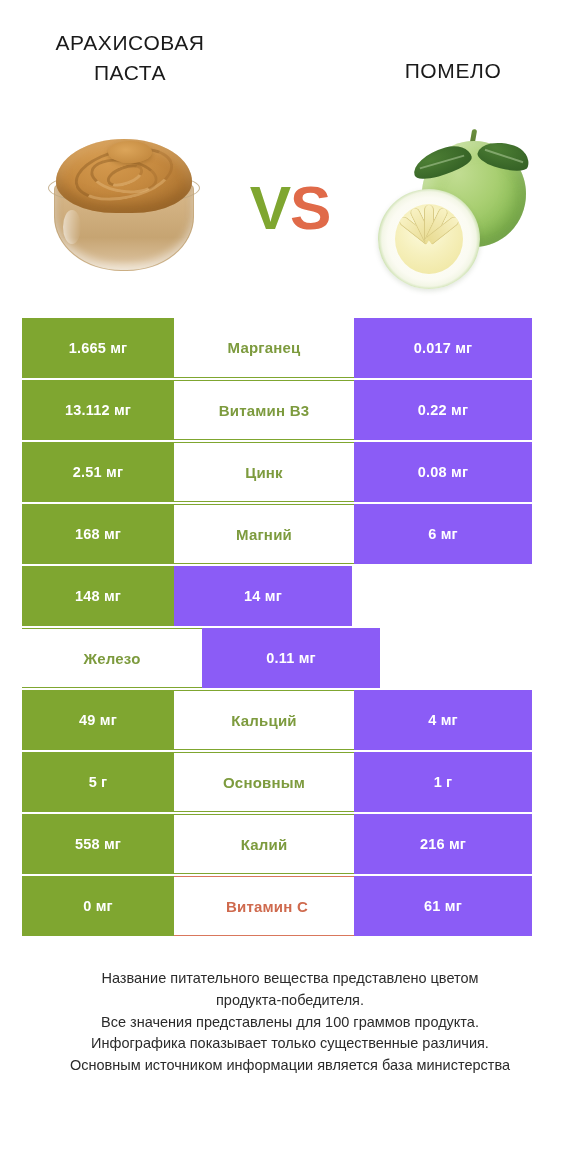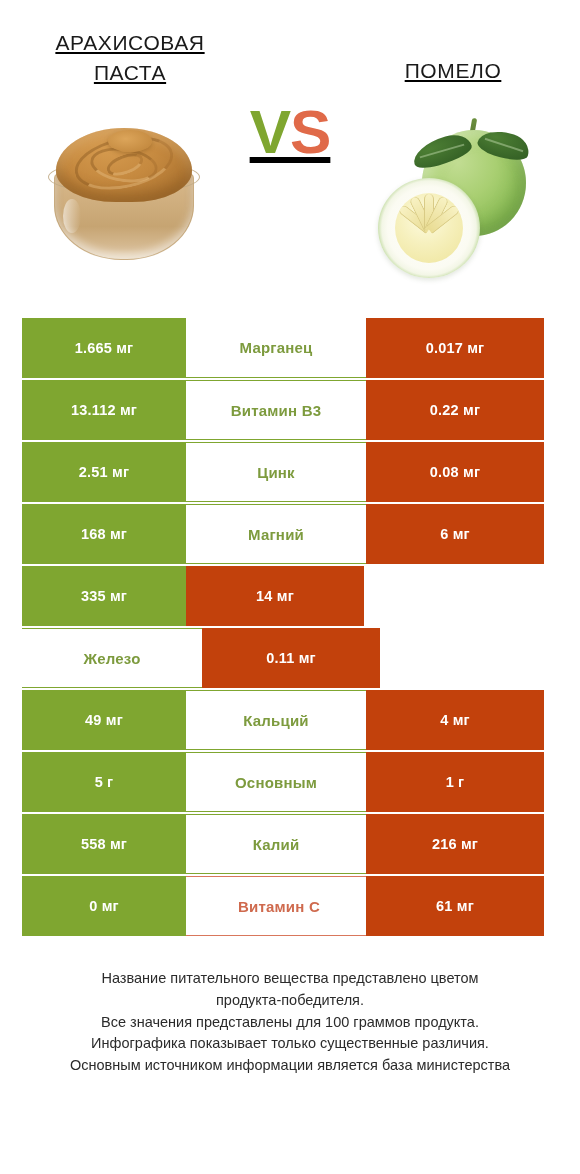--- a/index.html
+++ b/index.html
@@ -11,21 +11,20 @@
     font-family: "Liberation Sans", sans-serif;
     overflow: hidden;
     position: relative;
   }
 
   
   .header {
     display: flex;
     padding: 28px 22px 0 22px;
     height: 96px;
-    text-decoration: underline;
   }
   .title {
     font-size: 21px;
     letter-spacing: 0.6px;
     color: #1a1a1a;
     font-weight: 400;
     line-height: 1.42;
     text-transform: uppercase;
   }
   .title-left {
@@ -38,23 +37,22 @@
     width: 210px;
     text-align: center;
     padding-top: 28px;
   }
 
   
   .products {
     position: relative;
     height: 222px;
     display: flex;
-    align-items: flex-start;
+    align-items: center;
     padding: 0 10px;
-    text-decoration: underline;
   }
   .prod-cell {
     width: 232px;
     height: 200px;
     position: relative;
   }
   .vs {
     flex: 1;
     text-align: center;
     font-size: 62px;
@@ -200,21 +198,21 @@
   }
   .cell {
     display: flex;
     align-items: center;
     justify-content: center;
     font-size: 14.5px;
     font-weight: 700;
     letter-spacing: .2px;
   }
   .cell-left {
-    width: 164px;
+    width: 152px;
     background: #7FA630;
     color: #ffffff;
   }
   .cell-mid {
     width: 180px;
     background: #ffffff;
     font-size: 15px;
     border-top: 1px solid #7FA630;
     border-bottom: 1px solid #7FA630;
     color: #7D9B3E;
@@ -222,21 +220,21 @@
   .row:first-child .cell-mid { border-top: 0; }
   .row:last-child .cell-mid { border-bottom-width: 1px; }
   .cell-mid.win-right {
     border-top-color: #D9775C;
     border-bottom-color: #D9775C;
     color: #CF6A4E;
     padding-left: 6px;
   }
   .cell-right {
     width: 178px;
-    background: #c2410c;
+    background: #8b5cf6;
     color: #ffffff;
   }
 
   
   .footer {
     margin-top: 32px;
     padding: 0 38px;
     text-align: center;
     font-size: 14.5px;
     line-height: 1.5;
@@ -310,21 +308,21 @@
       <div class="cell cell-left">2.51 мг</div>
       <div class="cell cell-mid">Цинк</div>
       <div class="cell cell-right">0.08 мг</div>
     </div>
     <div class="row">
       <div class="cell cell-left">168 мг</div>
       <div class="cell cell-mid">Магний</div>
       <div class="cell cell-right">6 мг</div>
     </div>
     <div class="row">
-      <div class="cell cell-left">335 мг</div>
+      <div class="cell cell-left">148 мг</div>
       <div class="cell cell-right">14 мг</div>
     </div>
     <div class="row">
       <div class="cell cell-mid">Железо</div>
       <div class="cell cell-right">0.11 мг</div>
     </div>
     <div class="row">
       <div class="cell cell-left">49 мг</div>
       <div class="cell cell-mid">Кальций</div>
       <div class="cell cell-right">4 мг</div>

